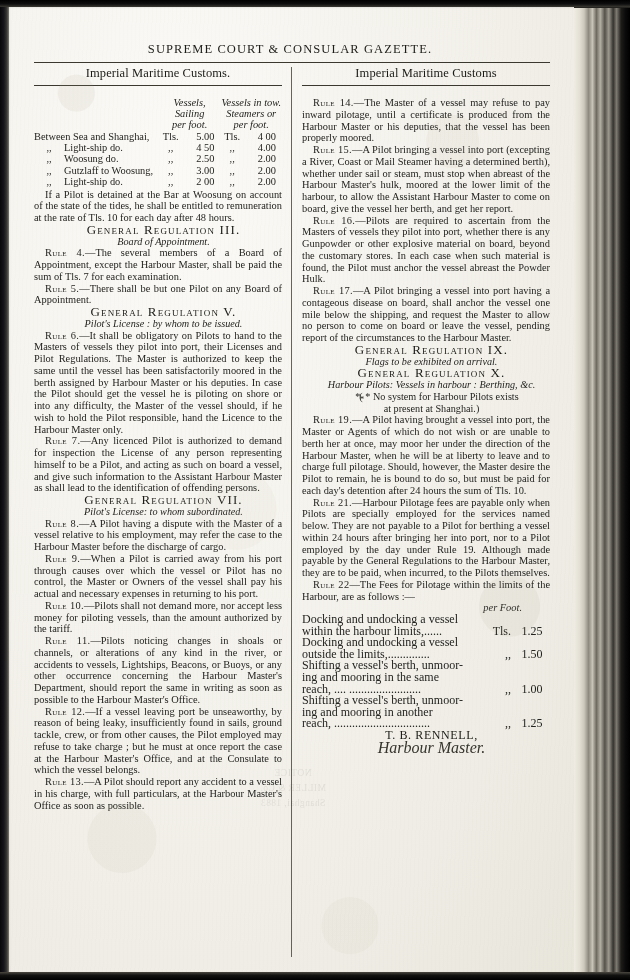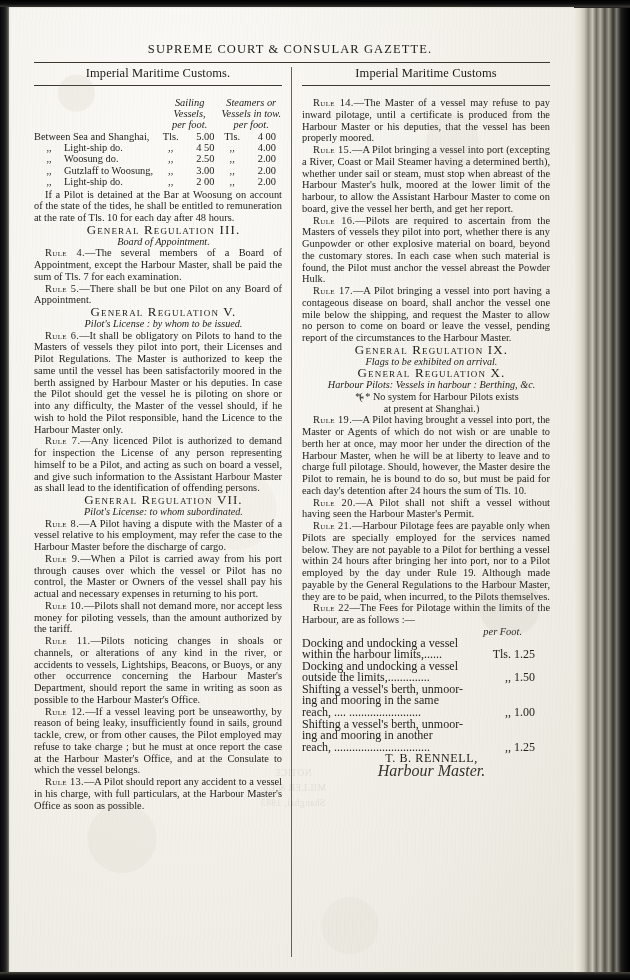--- a/index.html
+++ b/index.html
@@ -242,21 +242,21 @@
   table.fees {
     width: 100%;
     border-collapse: collapse;
     font-size: 12px;
     line-height: 11.6px;
     color: #232320;
   }
   table.fees td { padding: 0; vertical-align: bottom; }
   table.fees td.desc { text-align: left; }
   table.fees td.cur  { text-align: right; width: 30px; padding-right: 3px; white-space: nowrap; }
-  table.fees td.amt  { text-align: left; width: 36px; white-space: nowrap; }
+  table.fees td.amt  { text-align: center; width: 36px; white-space: nowrap; }
   .perfoot {
     text-align: right;
     font-style: italic;
     font-size: 10.4px;
     padding-right: 28px;
     margin: 2px 0 3px 0;
   }
   .fee-cont { padding-left: 16px; }
   .signature {
     text-align: center;
@@ -284,28 +284,28 @@
 
     <div id="frame">
       <div id="col-divider"></div>
 
       <div class="col" id="col-left">
         <div class="col-head">Imperial Maritime Customs.</div>
 
         <table class="tariff">
           <tbody>
               <tr>
+            <th></th>
+            <th colspan="2">Vessels,</th>
+            <th colspan="2">Vessels in tow.</th>
+          </tr>
+          <tr>
             <th class="blank"></th>
             <th colspan="2">Sailing</th>
             <th colspan="2">Steamers or</th>
-          </tr>
-          <tr>
-            <th></th>
-            <th colspan="2">Vessels,</th>
-            <th colspan="2">Vessels in tow.</th>
           </tr>
           <tr>
             <th></th>
             <th colspan="2">per foot.</th>
             <th colspan="2">per foot.</th>
           </tr>
 
           <tr>
             <td class="lbl">Between Sea and Shanghai,</td>
             <td class="dit">Tls.</td>
@@ -383,21 +383,20 @@
           <p><span class="smallcaps">Rule 17.</span><span>—A Pilot bringing a vessel into port having a contageous disease on board, shall anchor the vessel one mile below the shipping, and request the Master to allow no person to come on board or leave the vessel, pending report of the circumstances to the Harbour Master.</span></p>
           <p class="reg-title">General Regulation IX.</p>
           <p class="reg-sub">Flags to be exhibited on arrival.</p>
           <p class="reg-title">General Regulation X.</p>
           <p class="reg-sub">Harbour Pilots: Vessels in harbour : Berthing, &amp;c.</p>
           <p class="note">
             <span class="asterism">*<i>*</i></span><span>( * No system for Harbour Pilots exists</span>
           </p>
           <p class="note">at present at Shanghai.)</p>
           <p><span class="smallcaps">Rule 19.</span><span>—A Pilot having brought a vessel into port, the Master or Agents of which do not wish or are unable to berth her at once, may moor her under the direction of the Harbour Master, when he will be at liberty to leave and to charge full pilotage. Should, however, the Master desire the Pilot to remain, he is bound to do so, but must be paid for each day's detention after 24 hours the sum of Tls. 10.</span></p>
-          <p><span class="smallcaps">Rule 20.</span><span>—A Pilot shall not shift a vessel without having seen the Harbour Master's Permit.</span></p>
           <p><span class="smallcaps">Rule 21.</span><span>—Harbour Pilotage fees are payable only when Pilots are specially employed for the services named below. They are not payable to a Pilot for berthing a vessel within 24 hours after bringing her into port, nor to a Pilot employed by the day under Rule 19. Although made payable by the General Regulations to the Harbour Master, they are to be paid, when incurred, to the Pilots themselves.</span></p>
           <p><span class="smallcaps">Rule 22</span><span>—The Fees for Pilotage within the limits of the Harbour, are as follows :—</span></p>
 
           <p class="perfoot">per Foot.</p>
 
           <table class="fees">
             <tbody>
                 <tr>
               <td class="desc" colspan="3">Docking and undocking a vessel</td>
             </tr>

